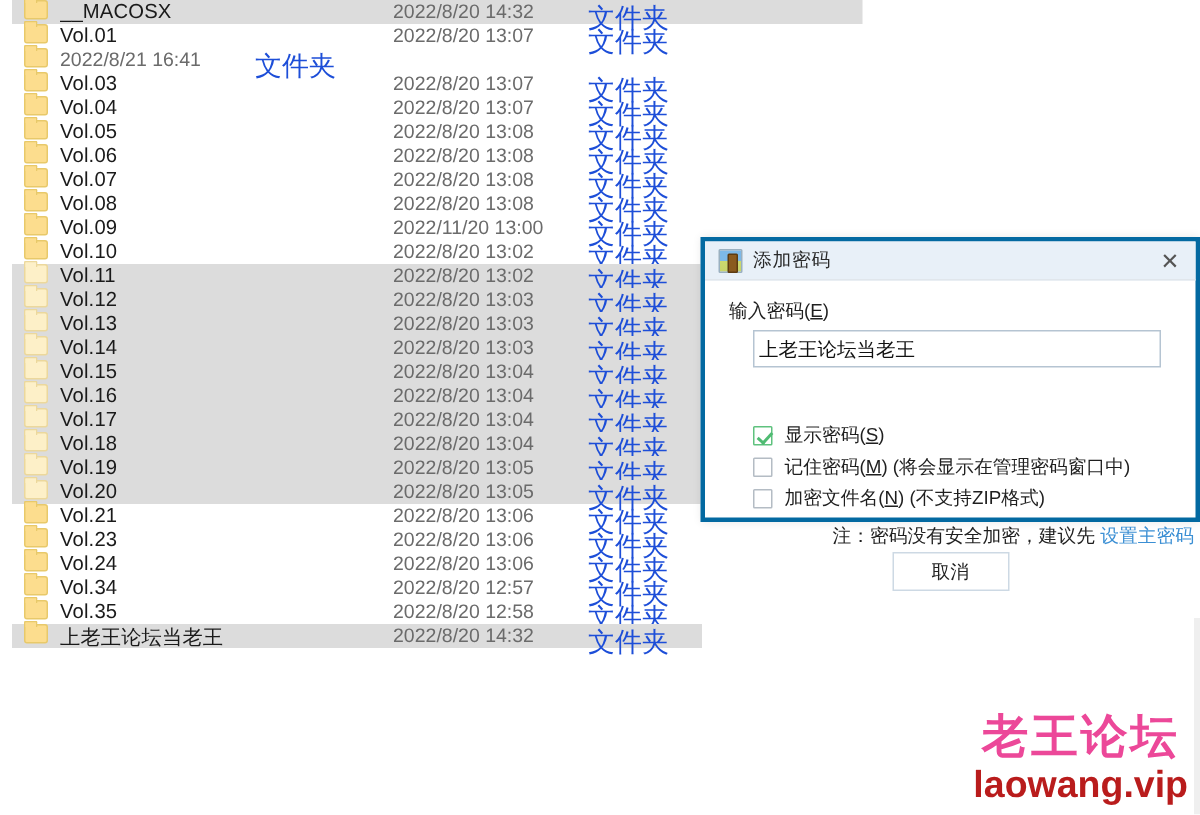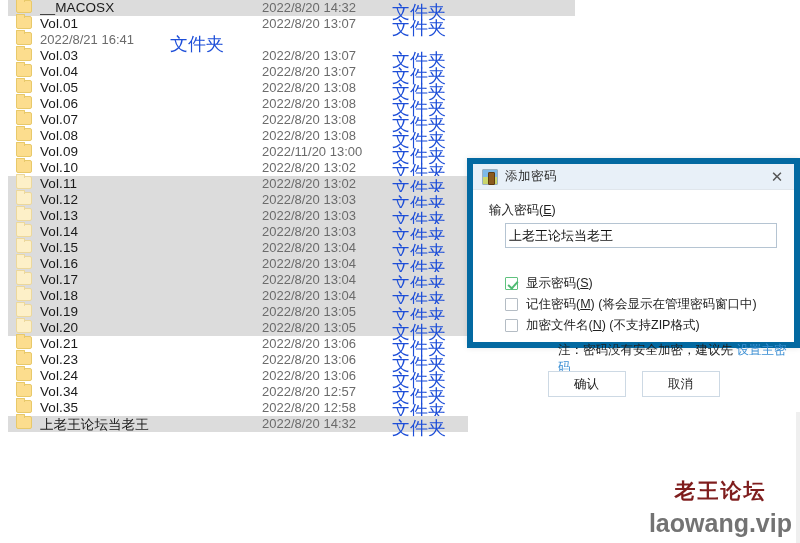--- a/index.html
+++ b/index.html
@@ -85,41 +85,41 @@
 
   
   #watermark {
     position: absolute;
     right: 8px; bottom: 6px;
     text-align: center;
     pointer-events: none;
     z-index: 5;
   }
   #watermark .wm-cn {
-    font-size: 21px;
+    font-size: 31px;
     font-weight: bold;
-    color: #7f1d1d;
+    color: #ec4899;
     letter-spacing: 2px;
     line-height: 36px;
   }
   #watermark .wm-en {
     font-size: 25px;
     font-weight: bold;
-    color: #737373;
+    color: #b91c1c;
     letter-spacing: 0px;
     line-height: 28px;
   }
 
   
   #dialog {
     position: absolute;
     left: 467px; top: 158px;
     width: 333px; height: 190px;
     background: #ffffff;
-    border: 6px solid #0369a1;
+    border: 3px solid #0369a1;
     box-shadow: 0 0 6px rgba(0,0,0,0.10);
     z-index: 10;
     font-size: 12.5px;
     color: #202020;
   }
   #dialog-titlebar {
     height: 26px;
     background: #e8f0f8;
     display: flex;
     align-items: center;
@@ -172,21 +172,21 @@
     width: 272px; height: 25px;
     border: 1px solid #b5c4d2;
     background: #ffffff;
     font-family: "Liberation Sans", sans-serif;
     font-size: 13px;
     color: #111;
     padding: 0 3px;
     outline: none;
   }
 
-  .checks { margin-top: 25px; margin-left: 32px; }
+  .checks { margin-top: 35px; margin-left: 32px; }
   .check-row {
     display: flex;
     align-items: center;
     height: 21px;
     font-size: 12.5px;
     color: #1f1f1f;
   }
   .cbox {
     width: 13px; height: 13px;
     border: 1px solid #b4bcc4;
@@ -529,20 +529,19 @@
           <span class="cbox"></span>
           <span><span>加密文件名(</span><u>N</u><span>)</span><span> (不支持ZIP格式)</span></span>
         </div>
 
         <div class="note">
           <span>注：密码没有安全加密，建议先 </span><a>设置主密码</a>
         </div>
       </div>
 
       <div class="buttons">
-        <button class="dlg-btn">确认</button>
         <button class="dlg-btn">取消</button>
       </div>
 
     </div>
   </div>
 
 </div>
 
 </body></html>

